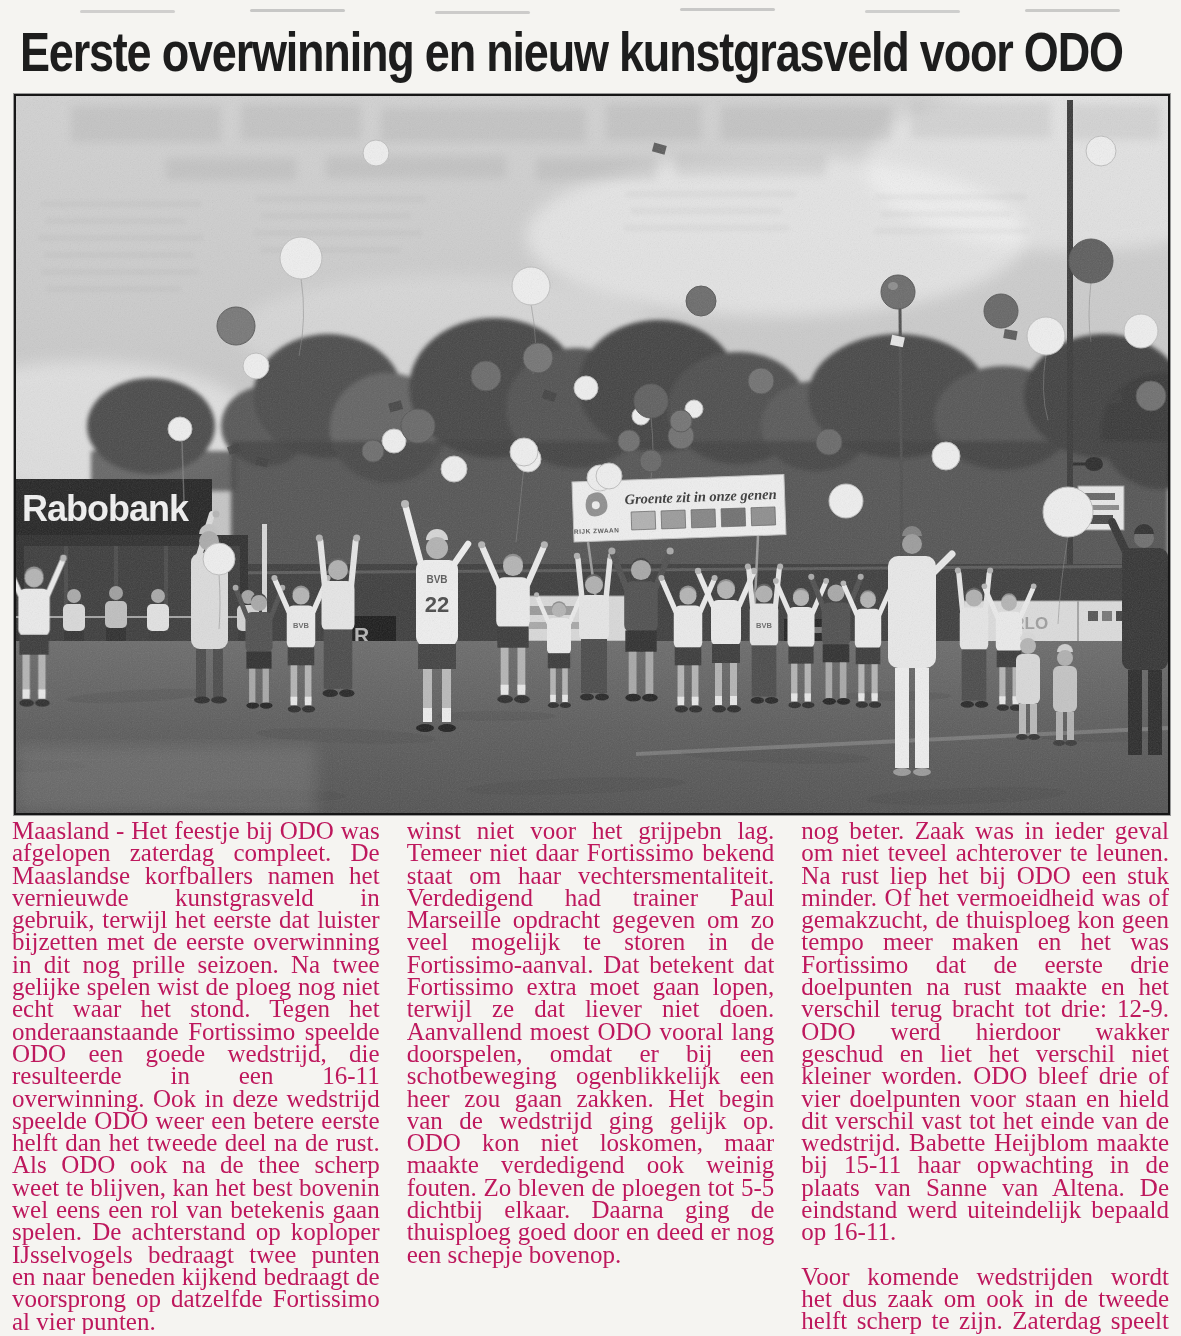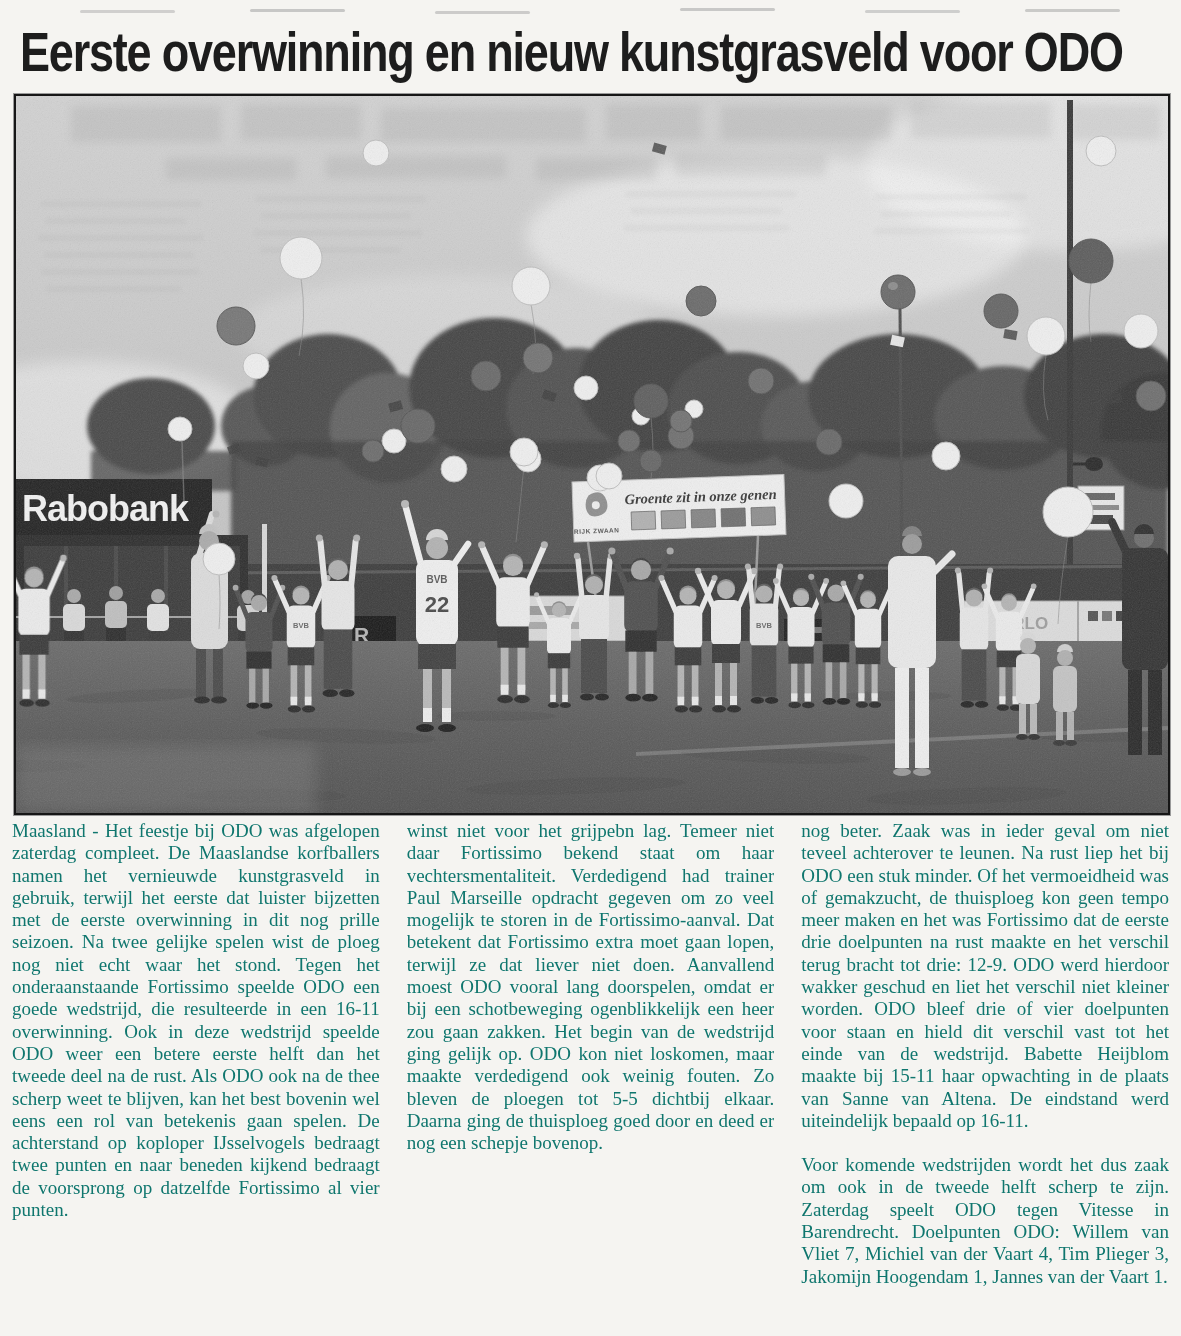--- a/index.html
+++ b/index.html
@@ -25,22 +25,22 @@
     position:absolute;left:14px;top:94px;width:1152px;height:717px;
     border:2px solid #161616;outline:1px solid #9a9a9a;background:#c6c6c6;
   }
   .photo-frame svg{display:block;}
   .article{
     position:absolute;left:12px;top:820px;width:1157px;height:514px;
     display:flex;gap:27px;overflow:hidden;
   }
   .col{
     flex:1 1 0;min-width:0;overflow:hidden;
-    font-size:19px;line-height:22.3px;text-align:justify;
-    hyphens:auto;-webkit-hyphens:auto;color:#0f766e;
+    font-size:25px;line-height:22.3px;text-align:justify;
+    hyphens:auto;-webkit-hyphens:auto;color:#be185d;
   }
   .col p{margin:0 0 22px 0;}
   .svg-serif{font-family:"Liberation Serif", serif;}
   .svg-sans{font-family:"Liberation Sans", sans-serif;}
 </style>
 </head>
 <body>
 
 <div class="scan-marks"></div>
 

